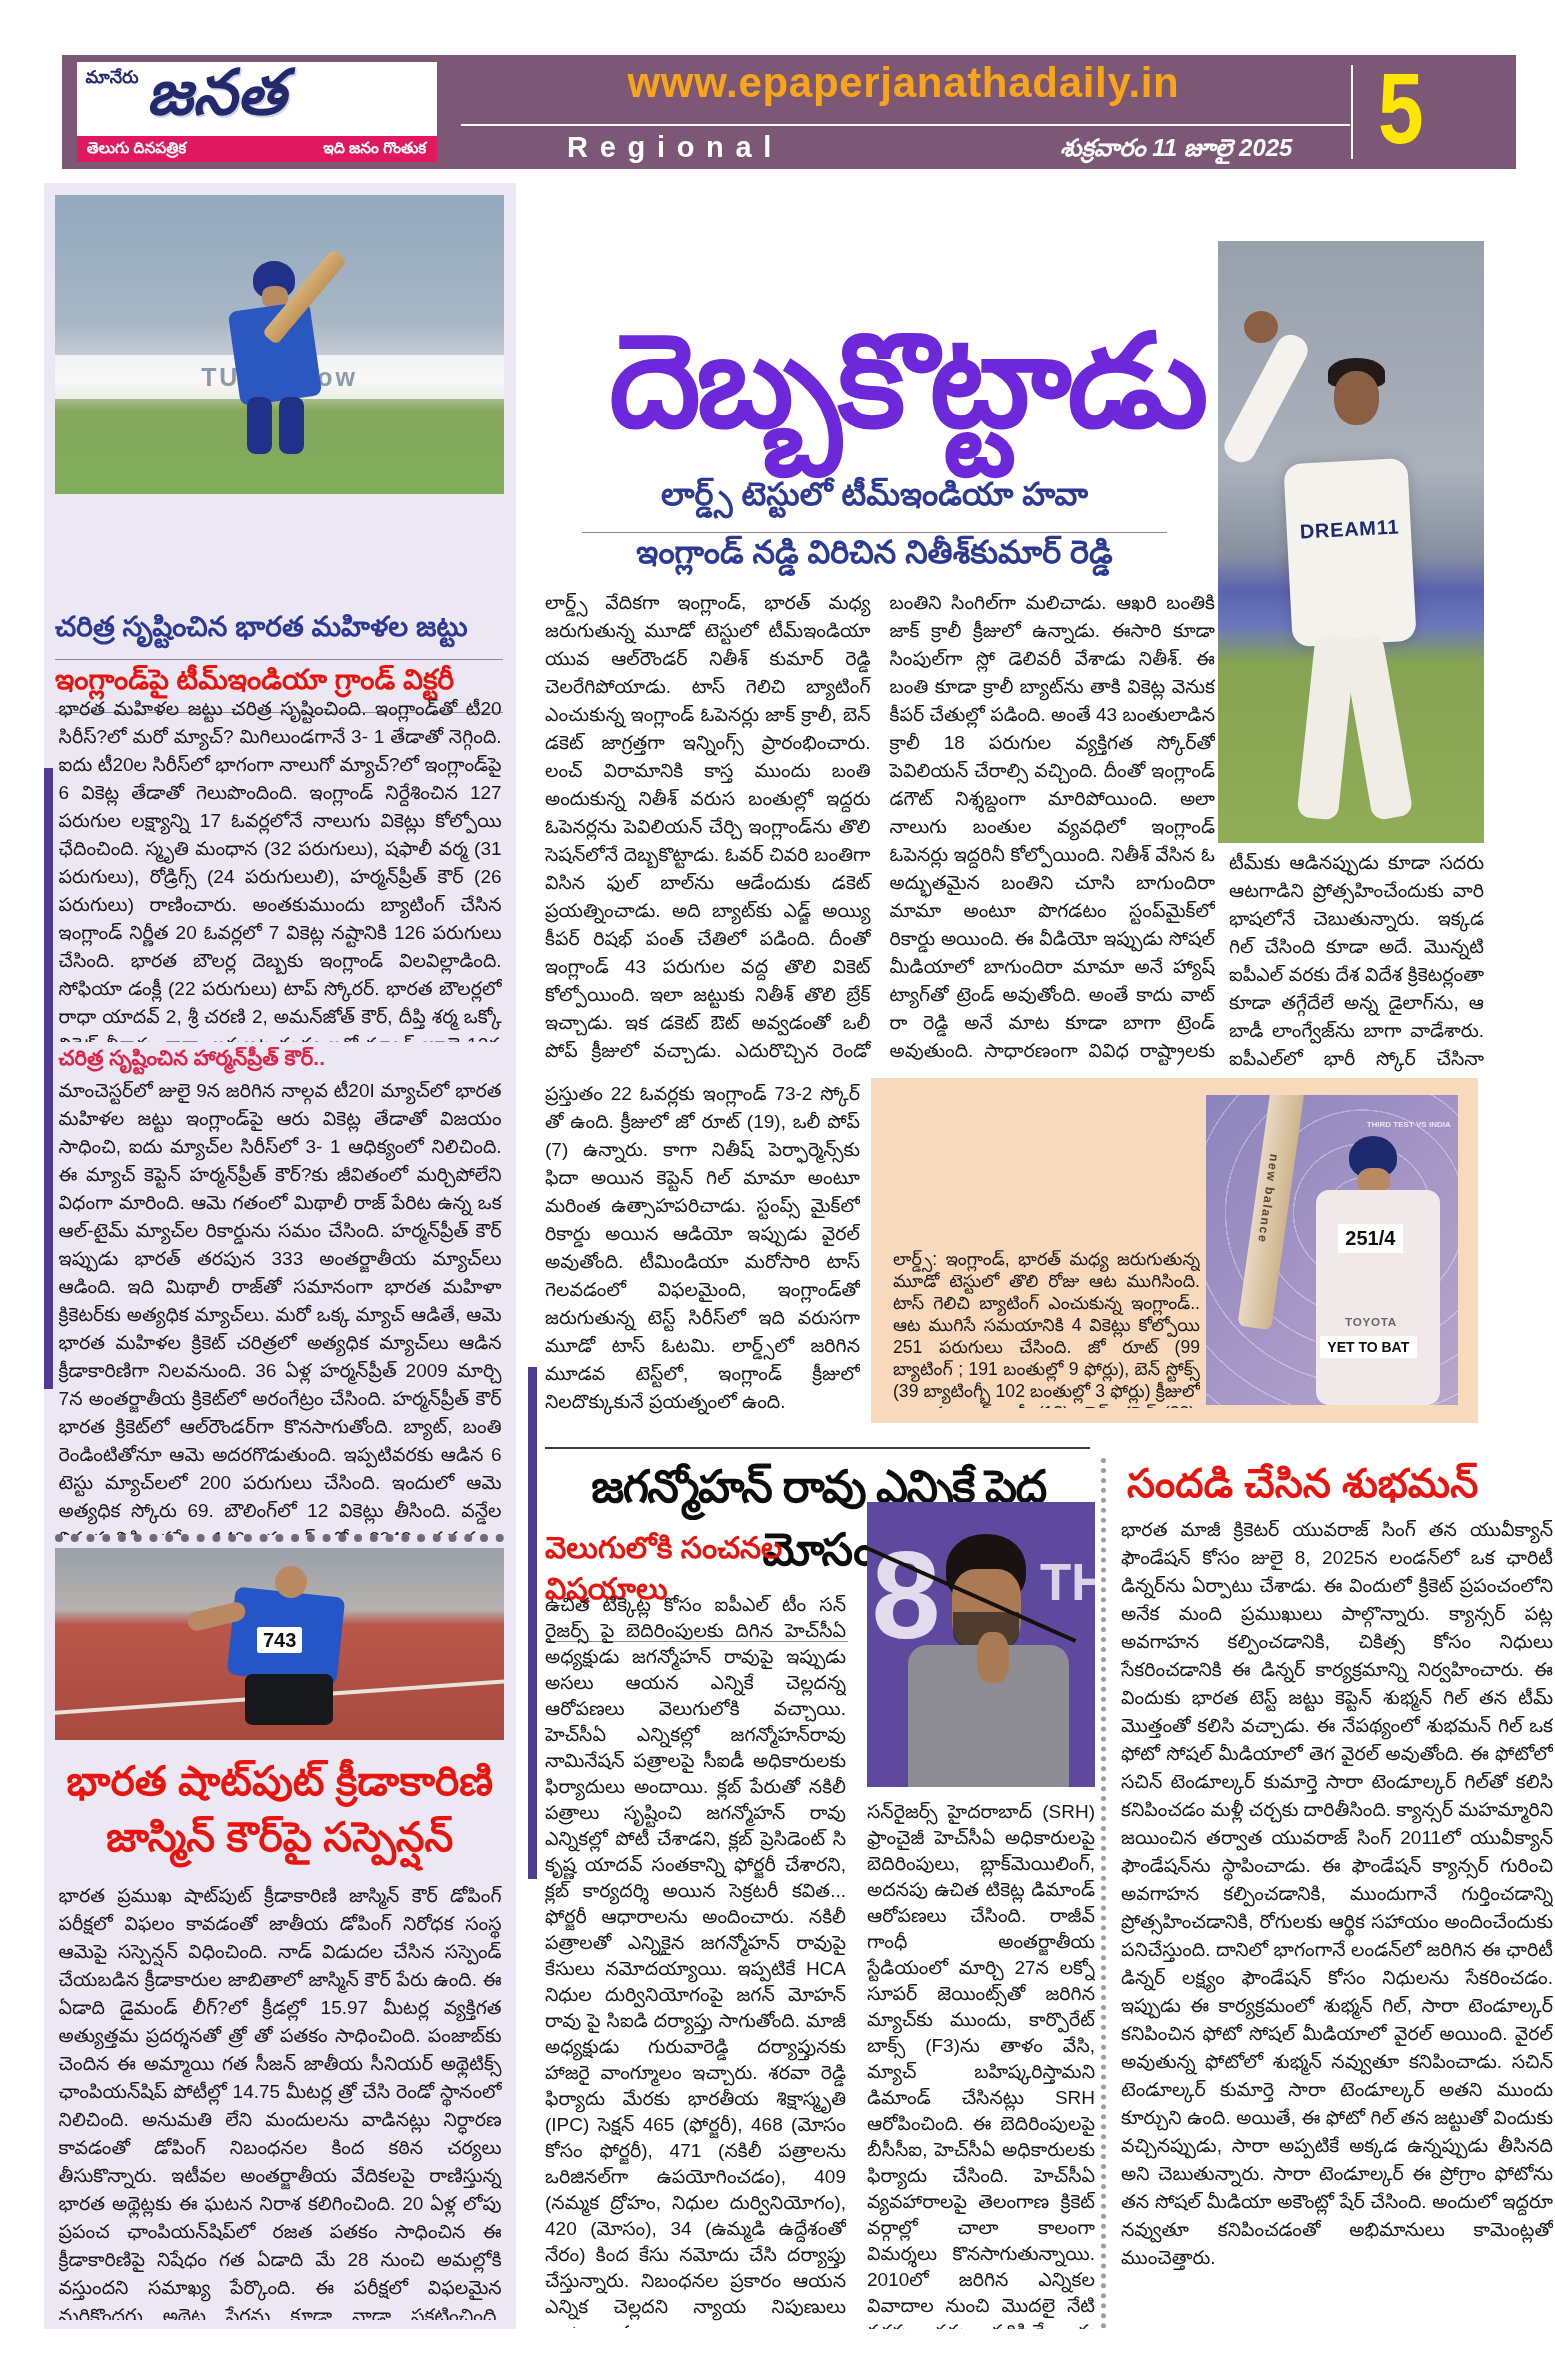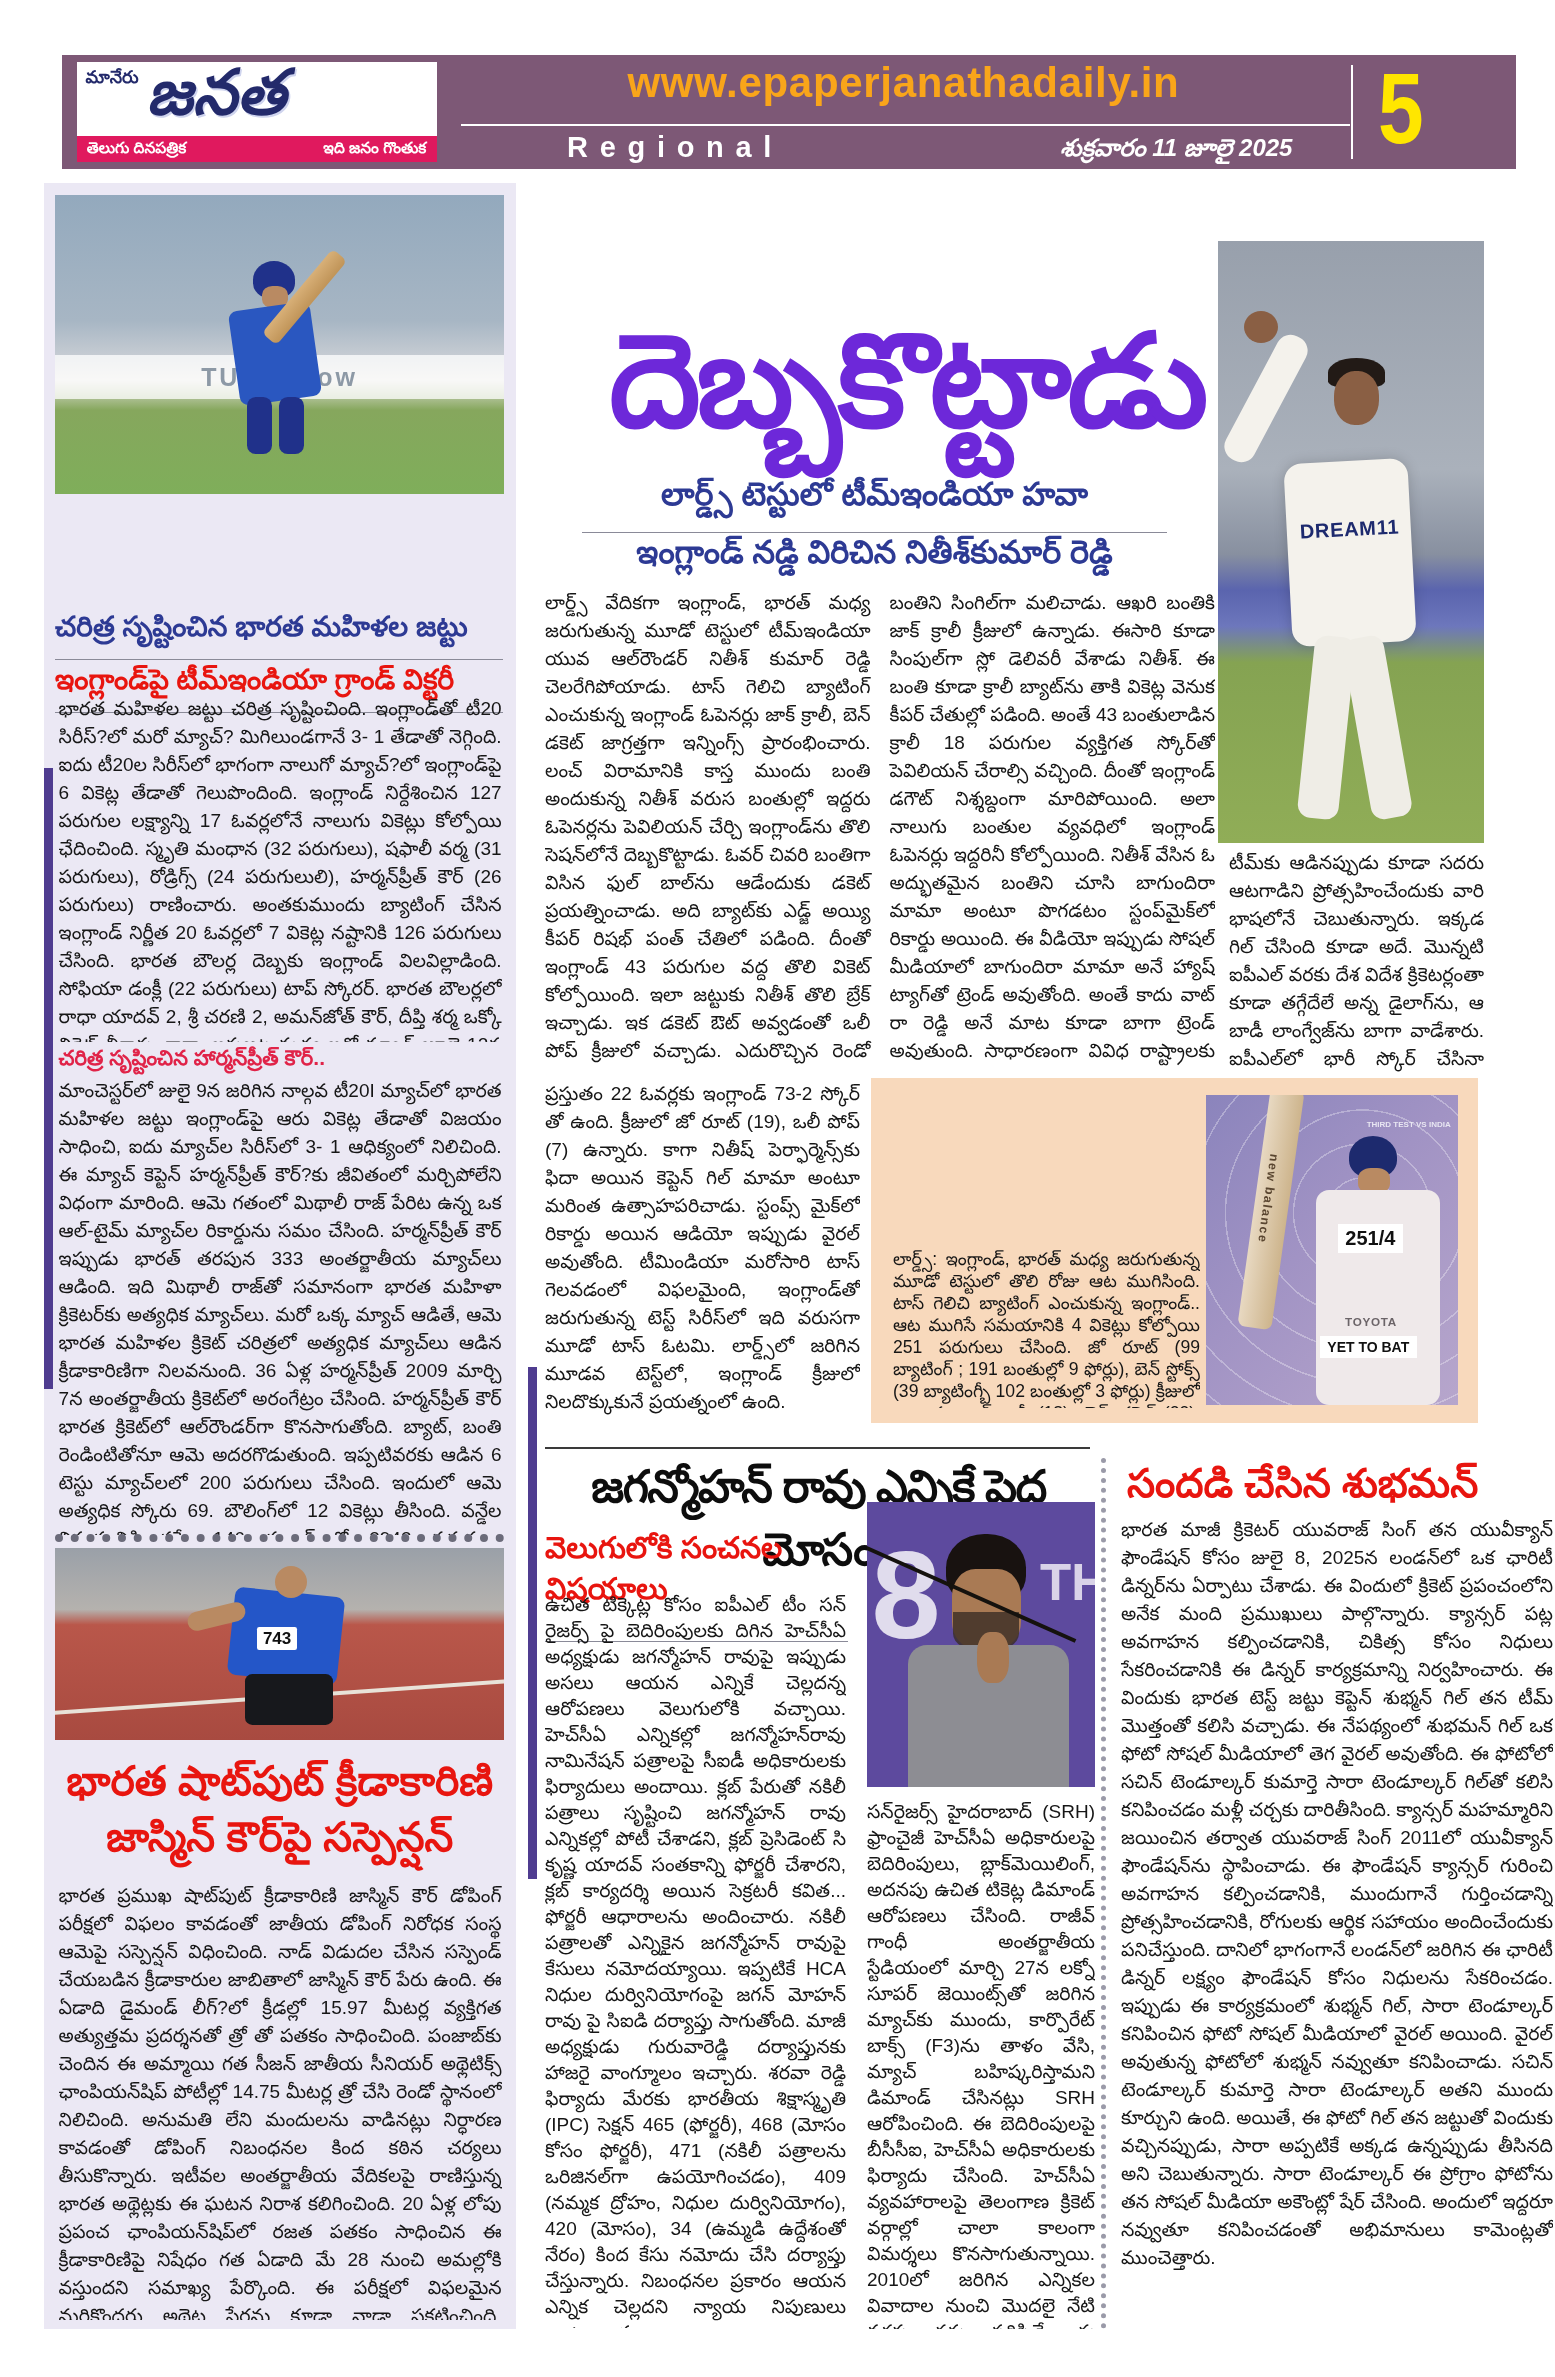--- a/index.html
+++ b/index.html
@@ -47,21 +47,21 @@
   .ph1-board{position:absolute;left:0;top:160px;width:449px;height:44px;background:rgba(255,255,255,.75);
              color:#8d99a6;font-size:25px;font-weight:bold;letter-spacing:2.9px;text-align:center;line-height:44px;}
   .ph1-player{position:absolute;left:154px;top:66px;width:132px;height:183px;}
   .helmet{position:absolute;width:42px;height:37px;background:#20318a;border-radius:50% 50% 40% 40%;}
   .face{position:absolute;background:#b98a62;}
   .jersey-blue{position:absolute;background:#2a57c0;border-radius:8.8px;}
   .bat{position:absolute;background:linear-gradient(90deg,#d8b078,#c09458);border-radius:5.9px;}
   .ph2{left:11px;top:1365px;width:449px;height:192px;
        background:linear-gradient(180deg,#9aa0a8 0%,#b5b2ae 32%,#b9574a 40%,#a84a40 100%);}
   .ph2-lane{position:absolute;left:-14.6px;top:146px;width:512px;height:4.4px;background:#e8e2d8;transform:rotate(-4deg);}
-  .bib{position:absolute;background:#fff;color:#111;font-size:17px;font-weight:bold;text-align:center;
+  .bib{position:absolute;background:#fff;color:#111;font-size:20px;font-weight:bold;text-align:center;
        padding:1.5px 5.9px;border-radius:2.2px;}
   .ph-bowler{left:1218px;top:241px;width:266px;height:602px;
        background:linear-gradient(180deg,#98a0ac 0%,#aab1bb 38%,#8890a0 52%,#5a64ae 58%,#6d77bc 64%,#85a352 70%,#90ad57 100%);}
   .dream-chest{position:absolute;left:70px;top:220px;width:124px;height:183px;background:#f4f2ec;
        border-radius:17.6px;transform:rotate(-3deg);box-shadow:0 0 13px rgba(0,0,0,.18);}
   .dream-txt{position:absolute;left:13px;top:57px;width:98px;text-align:center;font-size:20px;
        font-weight:800;color:#1d2a6e;letter-spacing:0.7px;}
   .arm-up{position:absolute;left:32px;top:88px;width:32px;height:139px;background:#f4f2ec;
        transform:rotate(28deg);border-radius:14.6px;}
   .fist{position:absolute;left:26px;top:70px;width:34px;height:32px;background:#8a5f44;border-radius:50%;}

